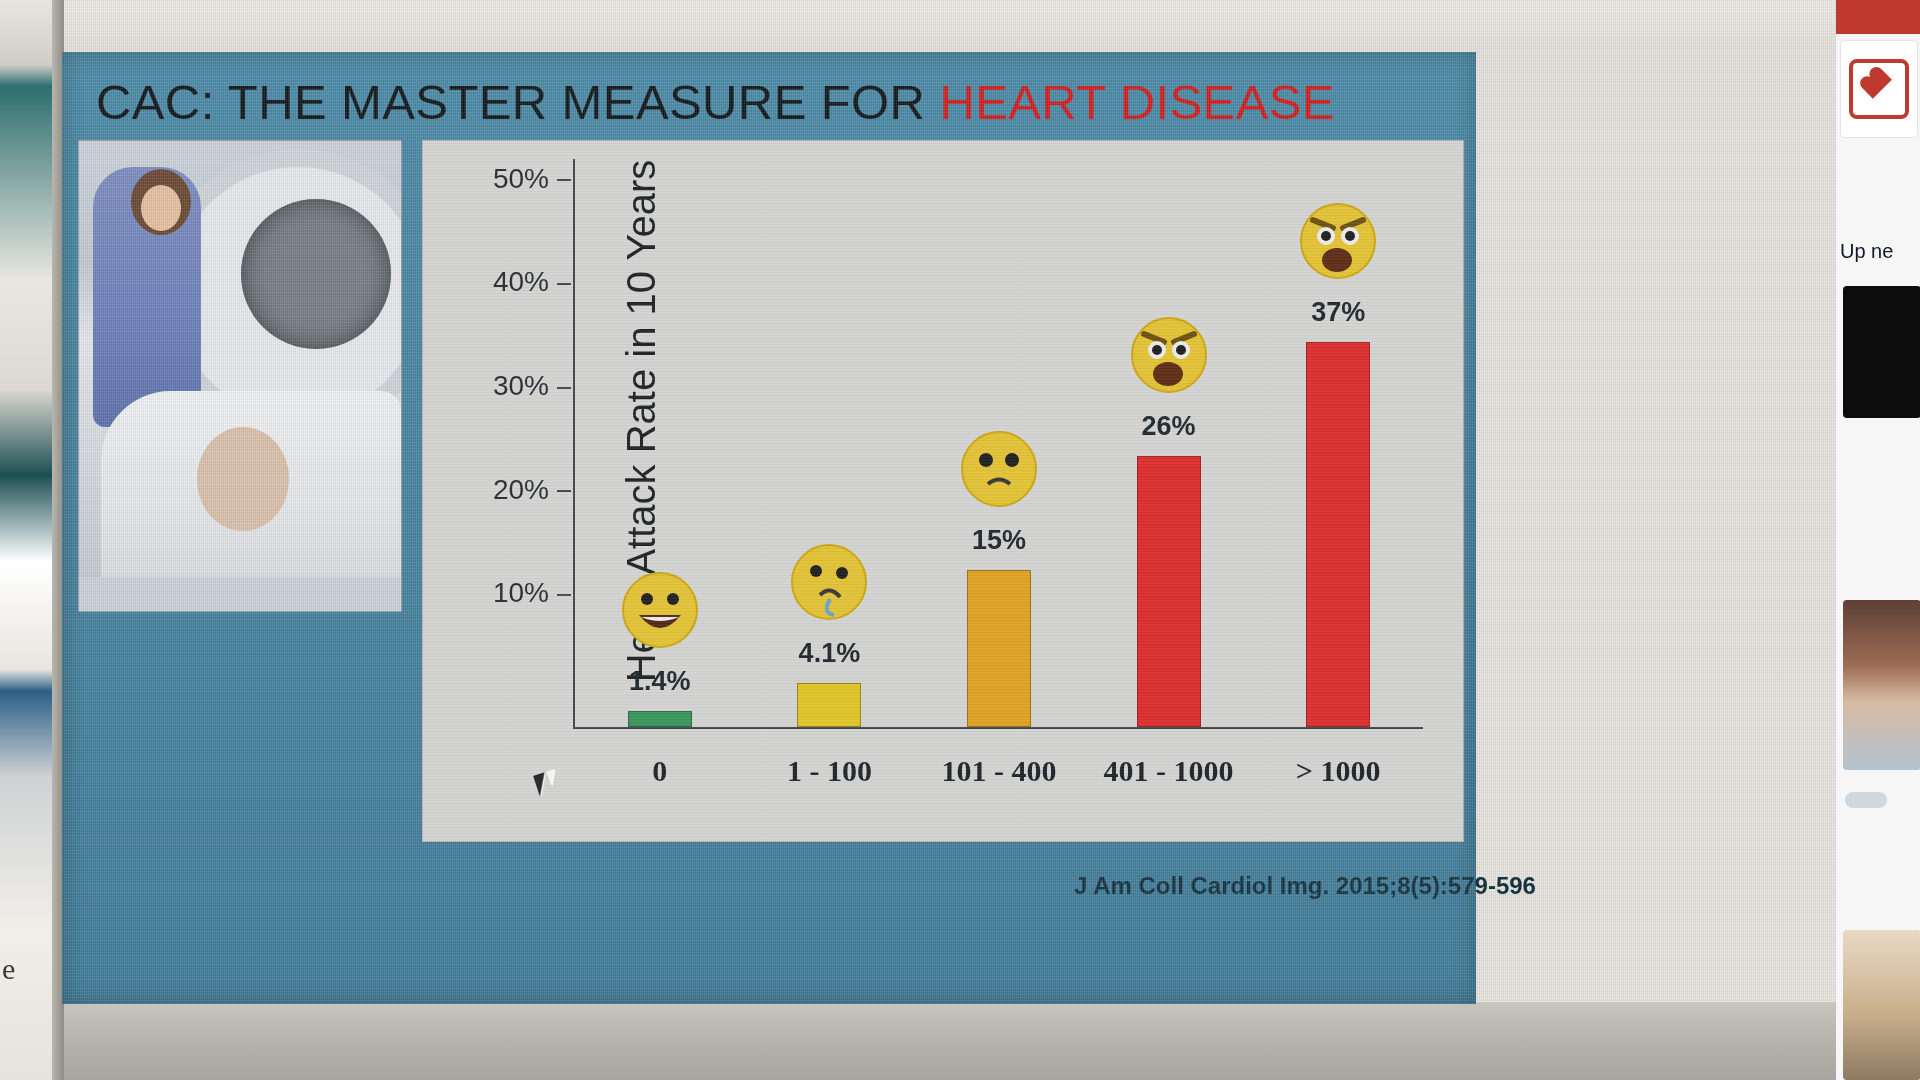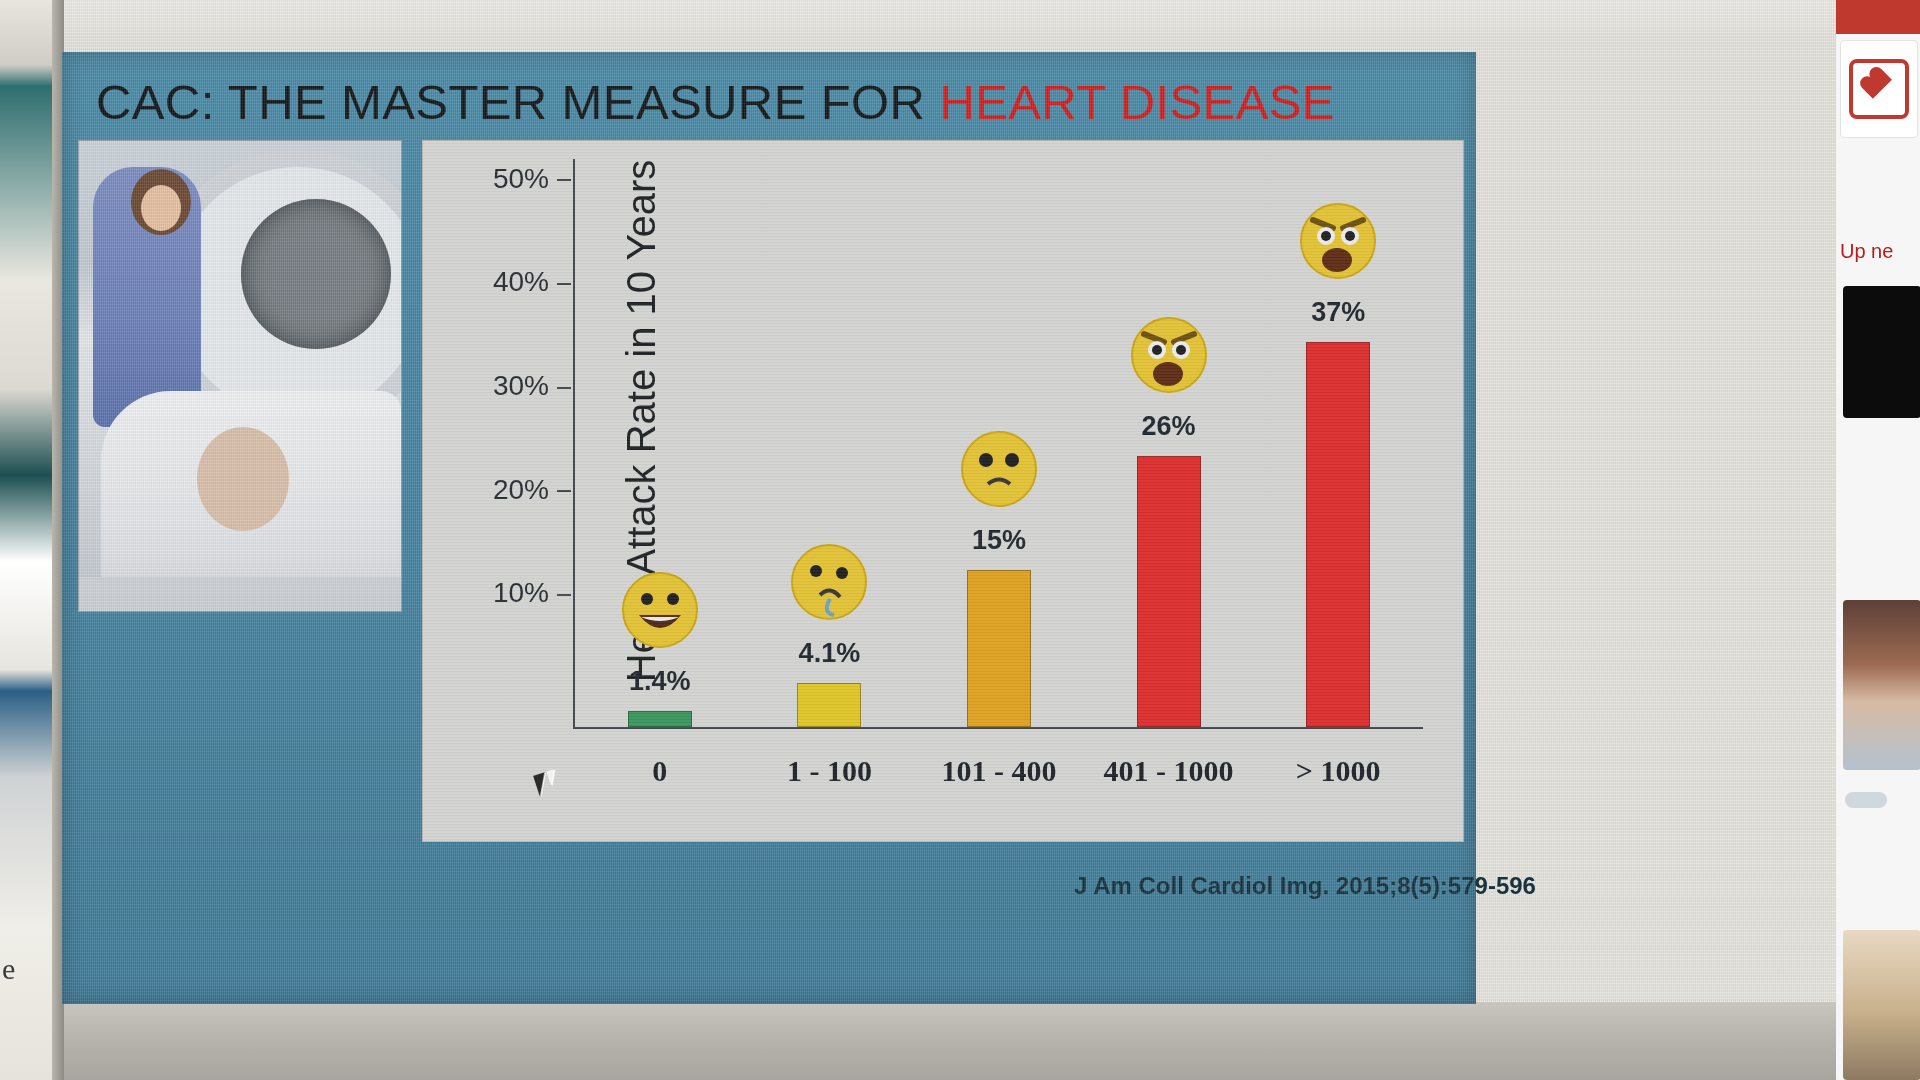--- a/index.html
+++ b/index.html
@@ -27,21 +27,21 @@
              background:#c0392e;}
   .rc-card{position:absolute;left:1840px;top:40px;width:76px;height:96px;
            background:#ffffff;border:1px solid #e3e3e3;border-radius:4px;
            display:flex;align-items:center;justify-content:center;}
   .rc-heart{width:52px;height:52px;border:4px solid #c0392e;border-radius:8px;
             position:relative;}
   .rc-heart:after{content:"";position:absolute;left:10px;top:12px;width:14px;height:22px;
             background:#c0392e;border-radius:14px 14px 0 0;transform:rotate(-45deg);
             box-shadow:13px 0 0 #c0392e;}
   .rc-upnext{position:absolute;left:1840px;top:240px;width:80px;
-             color:#b91c1c;font-size:20px;}
+             color:#0f172a;font-size:20px;}
   .rc-thumb-dark{position:absolute;left:1843px;top:286px;width:78px;height:132px;
                  background:#0c0c0c;border-radius:4px;}
   .rc-thumb-person{position:absolute;left:1843px;top:600px;width:78px;height:170px;
                  background:linear-gradient(180deg,#5d4037 0%,#9c6b52 38%,#d7bba4 60%,
                    #b3c2cf 100%);border-radius:4px;}
   .rc-pill{position:absolute;left:1845px;top:792px;width:42px;height:16px;
            background:#cfd8dc;border-radius:8px;}
   .rc-thumb-low{position:absolute;left:1843px;top:930px;width:78px;height:150px;
                  background:linear-gradient(180deg,#e8d9c4 0%,#c9b08c 55%,#8d7a62 100%);
                  border-radius:4px;}

